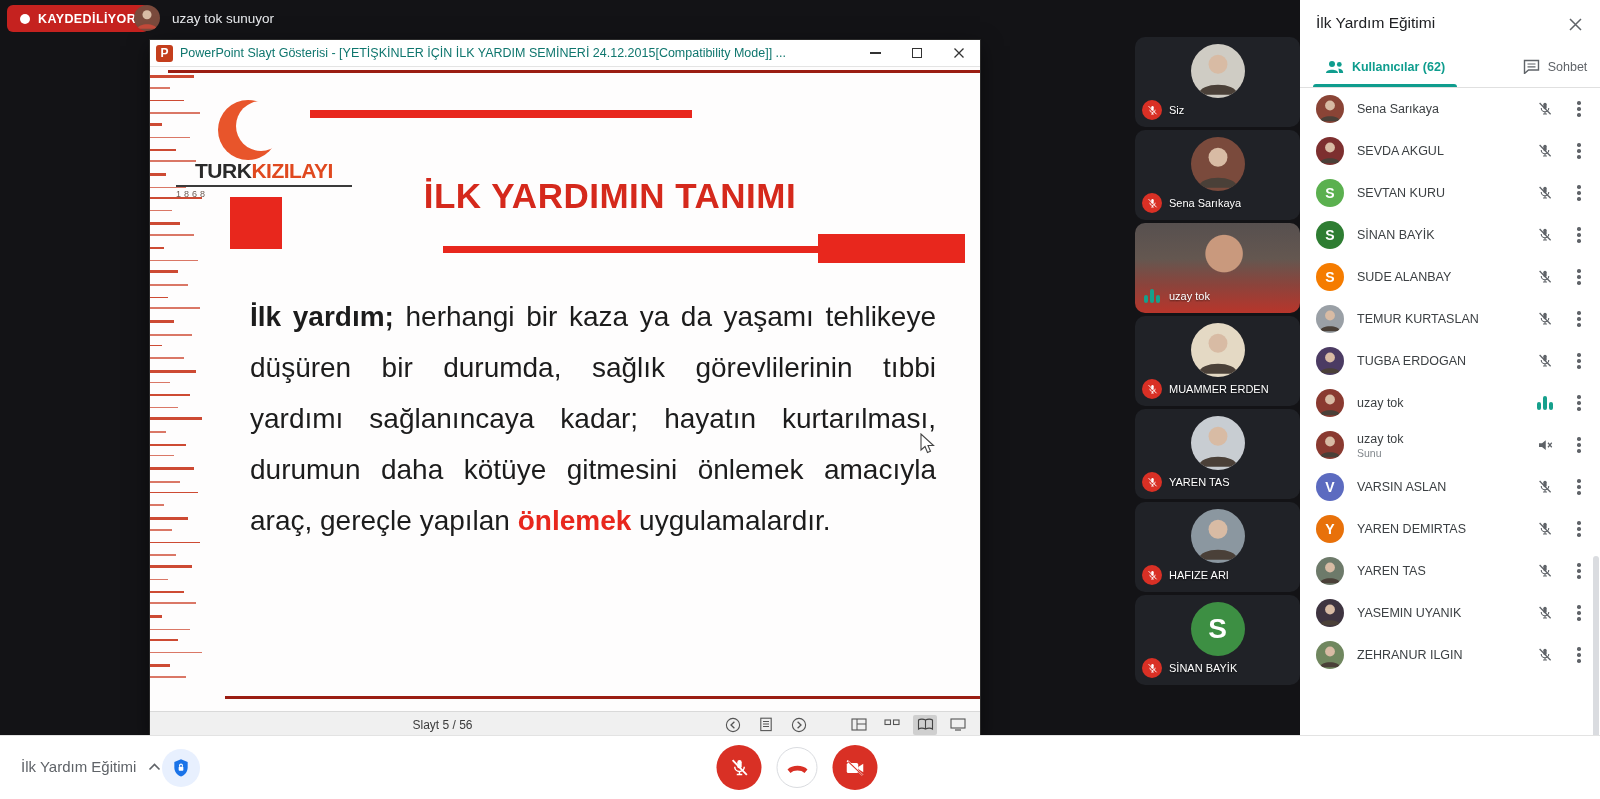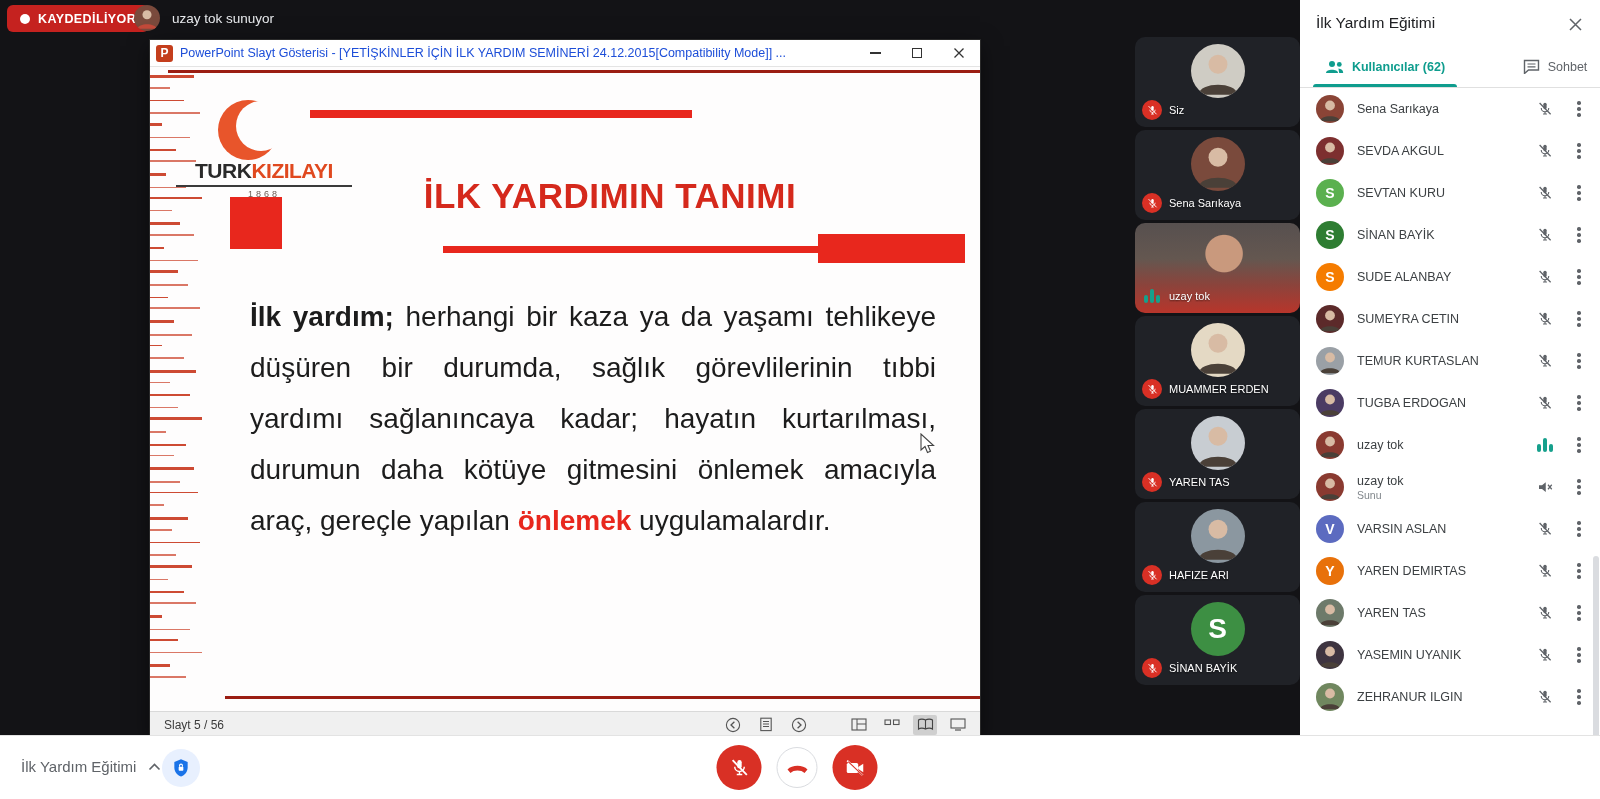--- a/index.html
+++ b/index.html
@@ -19,55 +19,55 @@
   .avatar { border-radius:50%; overflow:hidden; position:relative; flex:none; }
   .avatar svg { position:absolute; inset:0; width:100%; height:100%; }
   .avatar.initial { display:flex; align-items:center; justify-content:center; color:#fff; font-weight:bold; }
 
   
   .ppt-window { position:absolute; left:150px; top:40px; width:830px; height:697px; background:#fff;
     box-shadow:0 0 0 1px #2a2a2a, 0 6px 20px rgba(0,0,0,.5); display:flex; flex-direction:column; }
   .ppt-titlebar { height:27px; background:#ffffff; border-bottom:1px solid #e4e4e4; display:flex; align-items:center; }
   .ppt-app-icon { width:17px; height:17px; margin:0 7px 0 6px; background:#c43e1c; border-radius:3px;
     color:#fff; font-size:12px; font-weight:bold; display:flex; align-items:center; justify-content:center; flex:none; }
-  .ppt-title { font-size:12.5px; color:#1d4ed8; white-space:nowrap; overflow:hidden; flex:1; }
+  .ppt-title { font-size:12.5px; color:#0f766e; white-space:nowrap; overflow:hidden; flex:1; }
   .win-btn { width:42px; height:26px; display:flex; align-items:center; justify-content:center; flex:none; }
   .glyph-min { width:11px; height:1.5px; background:#333; }
   .glyph-max { width:10px; height:10px; border:1.2px solid #333; }
 
   .ppt-slide { flex:1; position:relative; background:#fefdfd; overflow:hidden;padding-left:48px; }
   .slide-topline { position:absolute; left:18px; top:3px; width:812px; height:3px; background:#9b1d12; }
   .slide-bottomline { position:absolute; left:75px; top:629px; width:755px; height:3px; background:#9b1d12; }
   .barcode { position:absolute; left:0; top:8px; width:58px; height:624px; }
   .barcode i { display:block; background:#cd4a33; }
 
   .logo-crescent { position:absolute; left:62px; top:24px; }
   .logo-text { position:absolute; left:26px; top:92px; width:176px; text-align:center;
     font-size:21px; font-weight:bold; letter-spacing:-0.5px; border-bottom:2px solid #3a3a3a; padding-bottom:2px; }
   .logo-text .t1 { color:#2a2a2a; } .logo-text .t2 { color:#e0491f; }
-  .logo-year { position:absolute; left:26px; top:122px; width:176px; text-align:center; font-size:9px;
+  .logo-year { position:absolute; left:26px; top:122px; width:176px; text-align:left; font-size:9px;
     letter-spacing:3px; color:#6a5a52; }
   .logo-square { position:absolute; left:80px; top:130px; width:52px; height:52px; background:#e8271d; }
 
   .title-bar-top { position:absolute; left:160px; top:43px; width:382px; height:8px; background:#e8271d; }
   .slide-title { position:absolute; left:200px; top:109px; width:520px; text-align:center;
     font-size:35px; font-weight:bold; color:#d5291c; letter-spacing:.5px; }
   .title-bar-bottom { position:absolute; left:293px; top:179px; width:497px; height:7px; background:#e8271d; }
   .title-bar-block { position:absolute; left:668px; top:167px; width:147px; height:29px; background:#e8271d; }
 
   .slide-body { position:absolute; left:100px; top:224px; width:686px; color:#1c1c1c; font-size:28px; }
   .slide-body .bl { height:51px; line-height:51px; text-align:justify; text-align-last:justify; white-space:nowrap; }
   .slide-body .bl.last { text-align-last:left; }
   .slide-body .seg-bold { font-weight:bold; }
   .slide-body .seg-red { font-weight:bold; color:#e8271d; }
 
   .mouse-cursor { position:absolute; left:770px; top:366px; }
 
   .ppt-statusbar { height:26px; background:#f0f0f0; border-top:1px solid #d9d9d9; display:flex; align-items:center; }
-  .slide-counter { font-size:12px; color:#3b3b3b; padding-left:14px; flex:1; }
+  .slide-counter { font-size:12px; color:#3b3b3b; padding-left:14px; flex:1;text-align:center; }
   .sb-icons { display:flex; align-items:center; gap:9px; padding-right:10px; }
   .sb-btn { width:24px; height:20px; display:flex; align-items:center; justify-content:center; border-radius:2px; }
   .sb-btn.active { background:#cfcfcf; }
   .sb-gap { width:18px; }
 
   
   .filmstrip { position:absolute; left:1135px; top:37px; width:165px; }
   .tile { position:relative; width:165px; height:90px; margin-bottom:3px; background:#202227; border-radius:10px; overflow:hidden; }
   .tile .avatar { position:absolute; left:50%; top:7px; transform:translateX(-50%); width:54px; height:54px; }
   .tile-label { position:absolute; left:7px; bottom:7px; display:flex; align-items:center; gap:7px; max-width:152px; }
@@ -544,46 +544,20 @@
         </span>
         <span class="pdots">
           <span class="dots-v">
             <i></i>
             <i></i>
             <i></i>
           </span>
         </span>
       </div>
       <div class="prow">
-        <span class="avatar" style="width: 28px; height: 28px; background: rgb(92, 42, 42);">
-          <svg viewBox="0 0 24 24">
-            <circle cx="12" cy="9" r="4.2" fill="#d8bba4"></circle>
-            <path d="M3.5 22.5c0-5.8 17-5.8 17 0z" fill="#4a4038"></path>
-          </svg>
-        </span>
-        <div class="pname-wrap">
-          <div class="pname">SUMEYRA CETIN</div>
-        </div>
-        <span class="picon">
-          <svg width="18" height="18" viewBox="0 0 24 24">
-    <rect x="9.8" y="3.6" width="4.4" height="8.6" rx="2.2" fill="#5f6368"></rect>
-    <path d="M7 10.6 a5 5 0 0 0 10 0" fill="none" stroke="#5f6368" stroke-width="1.5"></path>
-    <path d="M12 15.6 V18.6 M9.4 18.6 h5.2" stroke="#5f6368" stroke-width="1.5"></path>
-    <path d="M4.8 4 L19.5 19" stroke="#5f6368" stroke-width="1.7"></path>
-          </svg>
-        </span>
-        <span class="pdots">
-          <span class="dots-v">
-            <i></i>
-            <i></i>
-            <i></i>
-          </span>
-        </span>
-      </div>
-      <div class="prow">
         <span class="avatar" style="width: 28px; height: 28px; background: rgb(154, 160, 166);">
           <svg viewBox="0 0 24 24">
             <circle cx="12" cy="9" r="4.2" fill="#d8bba4"></circle>
             <path d="M3.5 22.5c0-5.8 17-5.8 17 0z" fill="#4a4038"></path>
           </svg>
         </span>
         <div class="pname-wrap">
           <div class="pname">TEMUR KURTASLAN</div>
         </div>
         <span class="picon">

